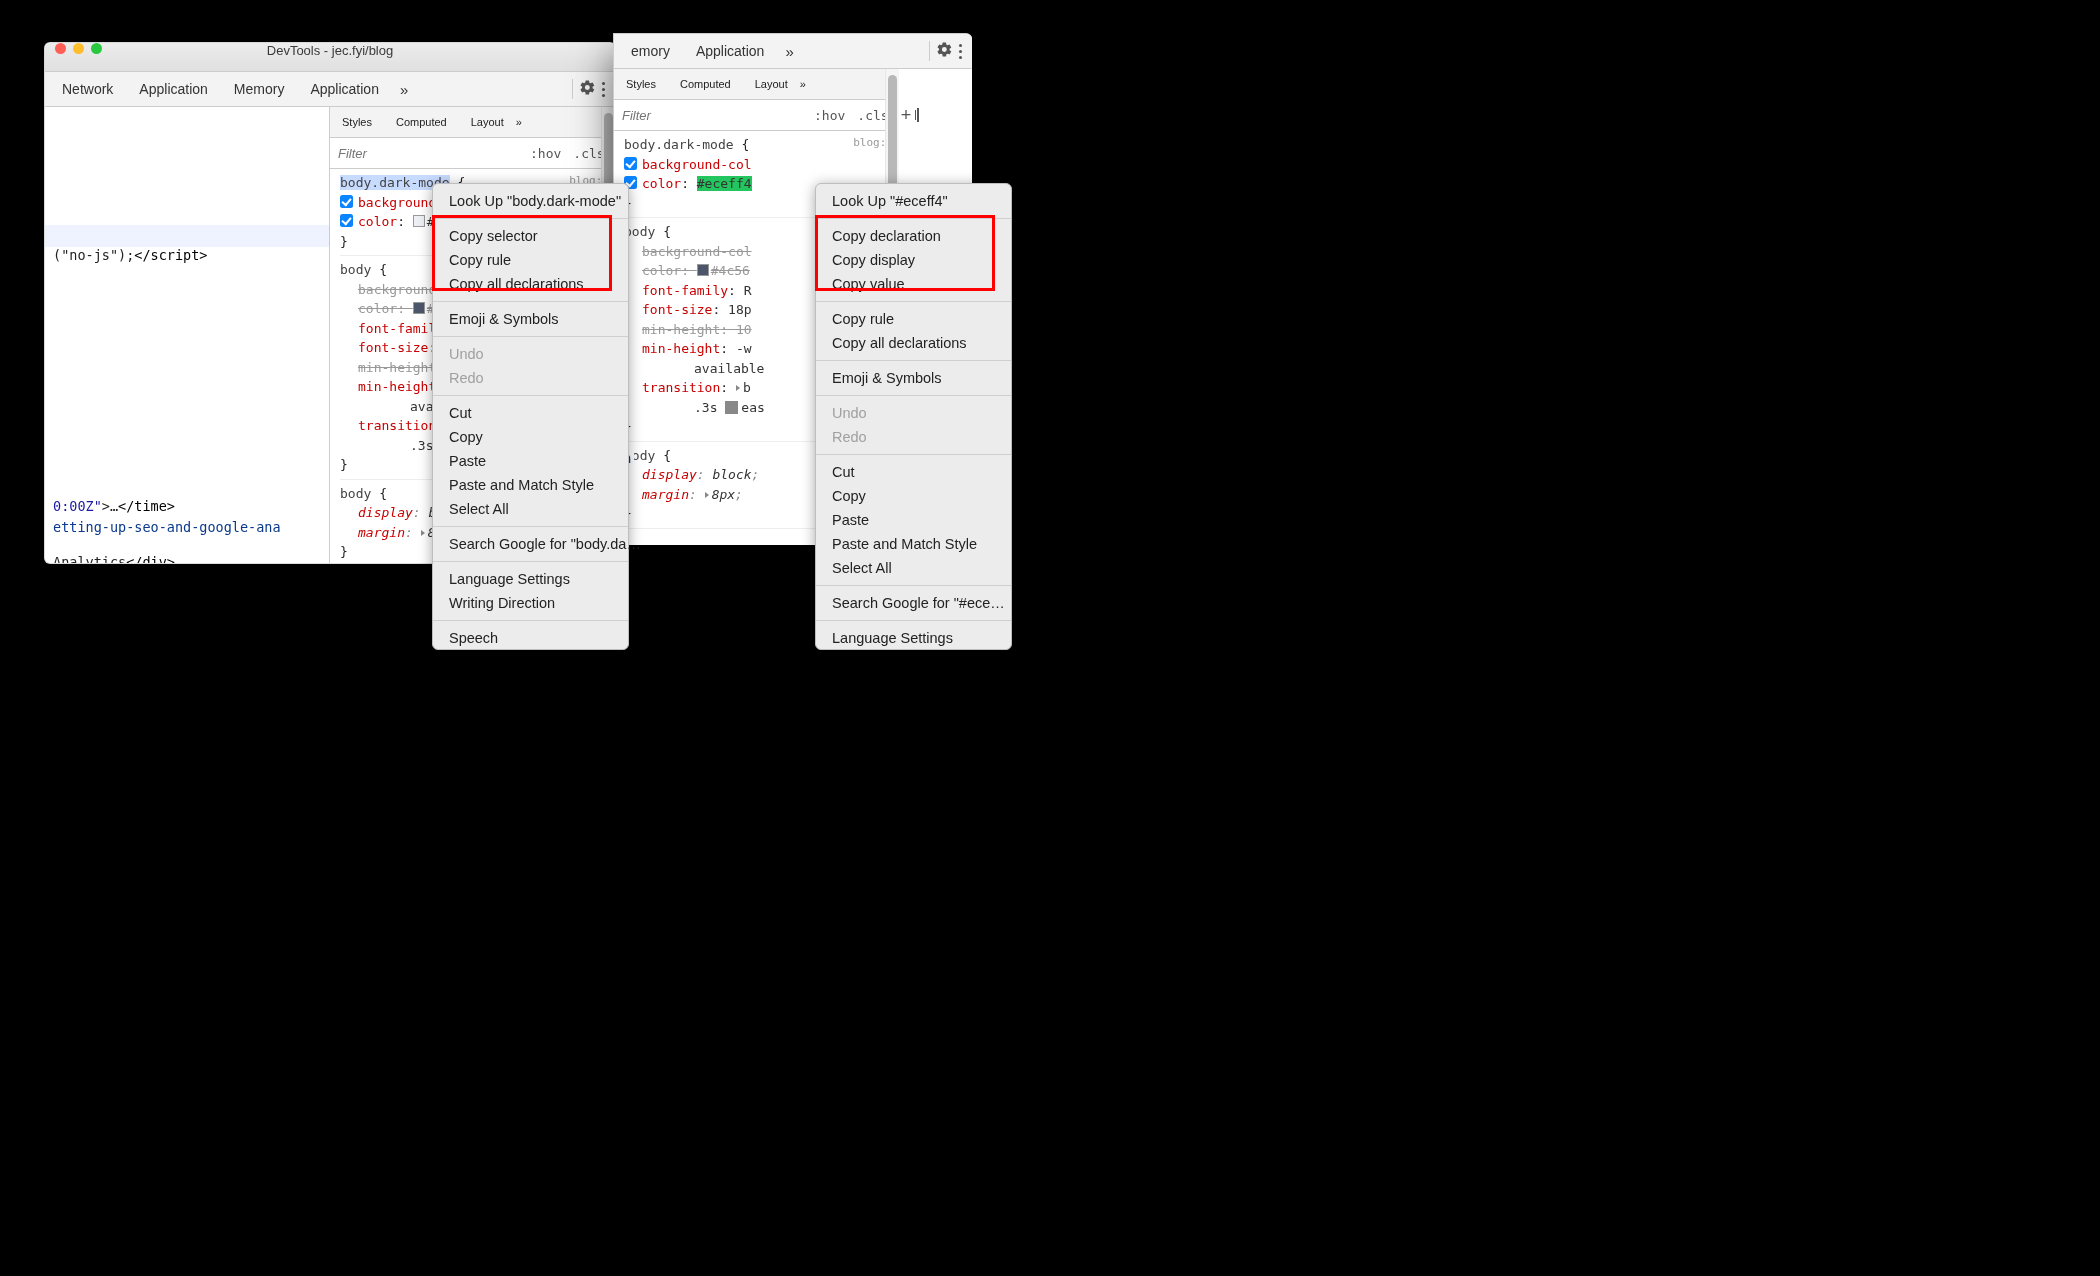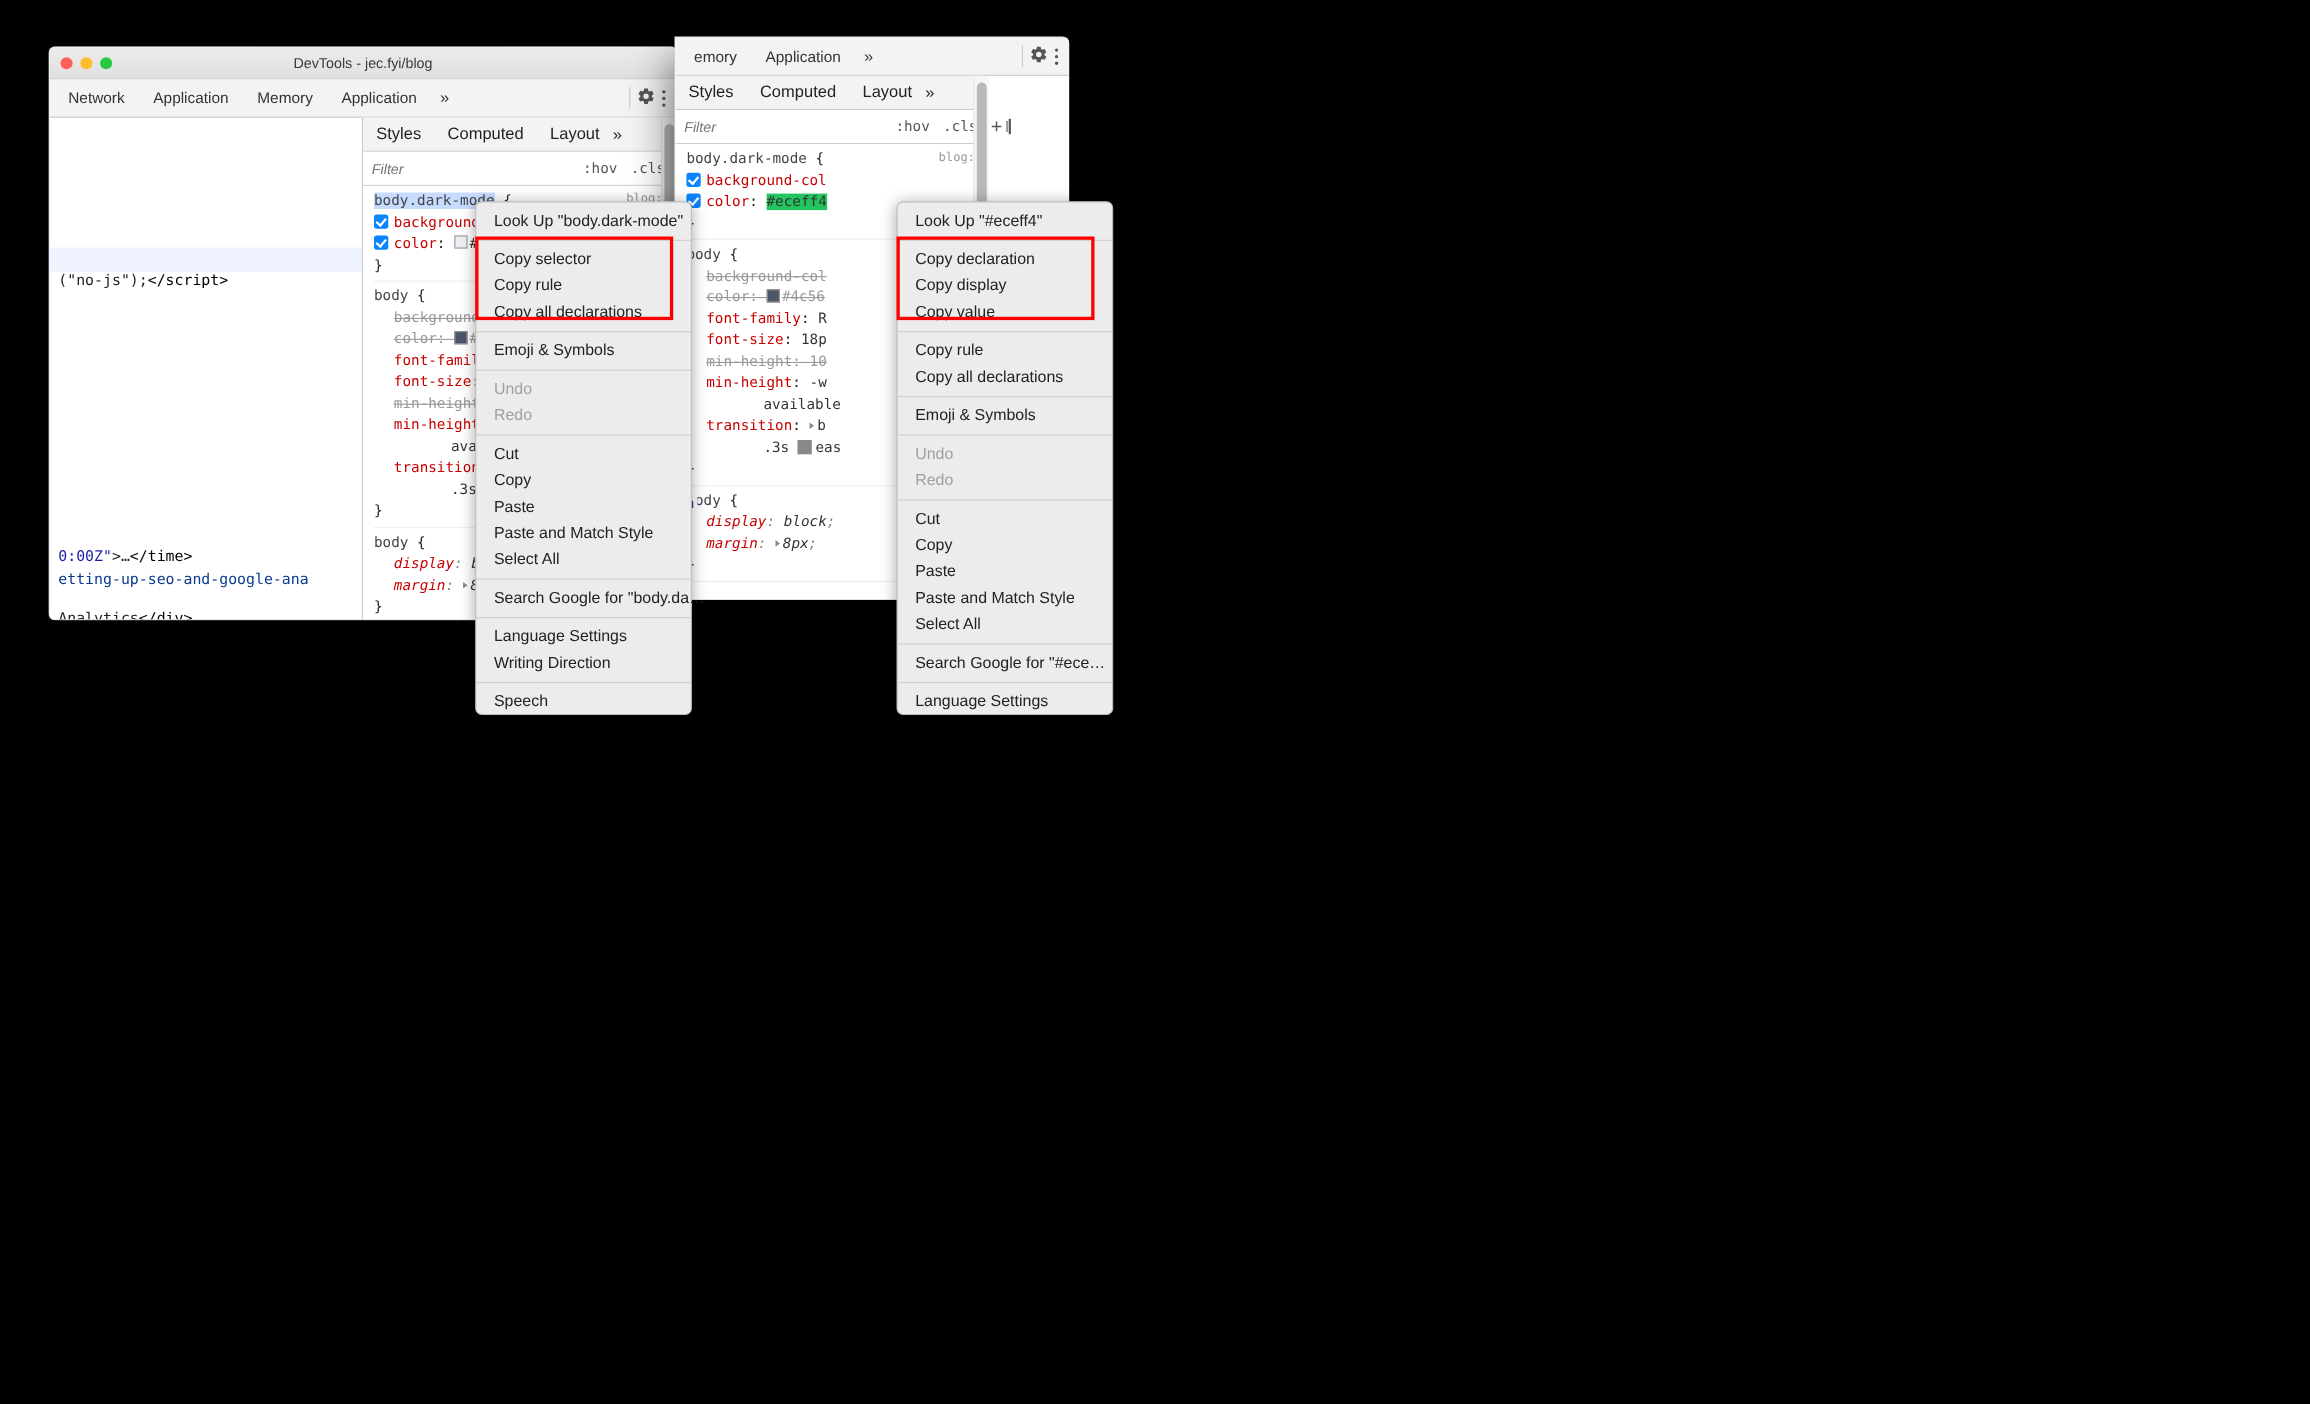--- a/index.html
+++ b/index.html
@@ -1,21 +1,21 @@
 <!DOCTYPE html>
 <html><head>
 <meta charset="utf-8">
 <style>
 html,body{margin:0;padding:0;background:#000;font-family:-apple-system,BlinkMacSystemFont,"Lucida Grande","Segoe UI",sans-serif;font-size:15px;color:#222;-webkit-font-smoothing:antialiased}
 .stage{position:relative;width:1575px;height:957px}
 .win{position:absolute;background:#fff;border:1px solid rgba(0,0,0,.15);border-radius:6px;box-shadow:0 20px 40px rgba(0,0,0,.6);overflow:hidden}
 
 
 .winA{left:44px;top:42px;width:570px;height:520px}
-.titlebar{height:28px;background:linear-gradient(#ececec,#e0e0e0);display:flex;align-items:center;padding:0 10px;gap:7px;border-bottom:1px solid #ccc;position:relative}
+.titlebar{height:28px;background:linear-gradient(#ececec,#e0e0e0);display:flex;align-items:flex-start;padding:0 10px;gap:7px;border-bottom:1px solid #ccc;position:relative}
 .tb-dot{width:11px;height:11px;border-radius:50%}
 .tb-dot.r{background:#ff5f57}
 .tb-dot.y{background:#ffbd2e}
 .tb-dot.g{background:#28c940}
 .tb-title{position:absolute;left:0;right:0;text-align:center;font-size:13px;color:#3a3a3a;pointer-events:none}
 
 .tabs{height:34px;background:#f3f3f3;border-bottom:1px solid #ccc;display:flex;align-items:center;padding:0 4px;font-size:14px;color:#333}
 .tabs span.tab{padding:0 13px;line-height:34px;white-space:nowrap}
 .tabs .more{font-size:15px;padding:0 8px}
 .tabs .spacer{flex:1}
@@ -28,21 +28,21 @@
 .dom{width:285px;font-family:Menlo,Consolas,monospace;font-size:13.5px;line-height:1.55;padding:6px 8px;overflow:hidden;position:relative}
 .dom .hl-row{position:absolute;left:0;right:0;height:22px;background:#eef3ff;top:118px;z-index:0}
 .dom > div{position:relative;z-index:1}
 .t-blue{color:#1a1aa6}
 .t-purple{color:#000000}
 .t-link{color:#0a3a8d;}
 .dom .gap-wide{margin-top:230px}
 
 
 .styles-panel{width:285px;border-left:1px solid #ccc;display:flex;flex-direction:column;background:#fff}
-.styles-tabs{height:30px;border-bottom:1px solid #ccc;display:flex;align-items:center;background:#f3f3f3;font-size:15px}
+.styles-tabs{height:30px;border-bottom:1px solid #ccc;display:flex;align-items:center;background:#f3f3f3;font-size:11px}
 .styles-tabs span.tab{padding:0 12px;line-height:30px}
 .filter-row{height:30px;border-bottom:1px solid #ccc;display:flex;align-items:center;font-size:13px;background:#fff}
 .filter-row input{border:none;outline:none;flex:1;padding:0 8px;font-size:13px;font-style:italic;color:#999;font-family:inherit}
 .filter-row .chip{padding:0 6px;color:#555;font-family:Menlo,monospace}
 .filter-row .plus{font-size:18px;padding:0 6px;color:#555}
 .filter-row .pane-icon{width:14px;height:12px;border:1.5px solid #555;margin-right:8px;position:relative}
 .filter-row .pane-icon::before{content:"";position:absolute;right:2px;top:1px;bottom:1px;width:1.5px;background:#555}
 
 .css-body{font-family:Menlo,Consolas,monospace;font-size:13px;line-height:1.5;padding:4px 6px 4px 10px;overflow:hidden;position:relative;flex:1;background:#fff}
 .rule{margin-bottom:4px;padding-bottom:4px;border-bottom:1px solid #eee}

